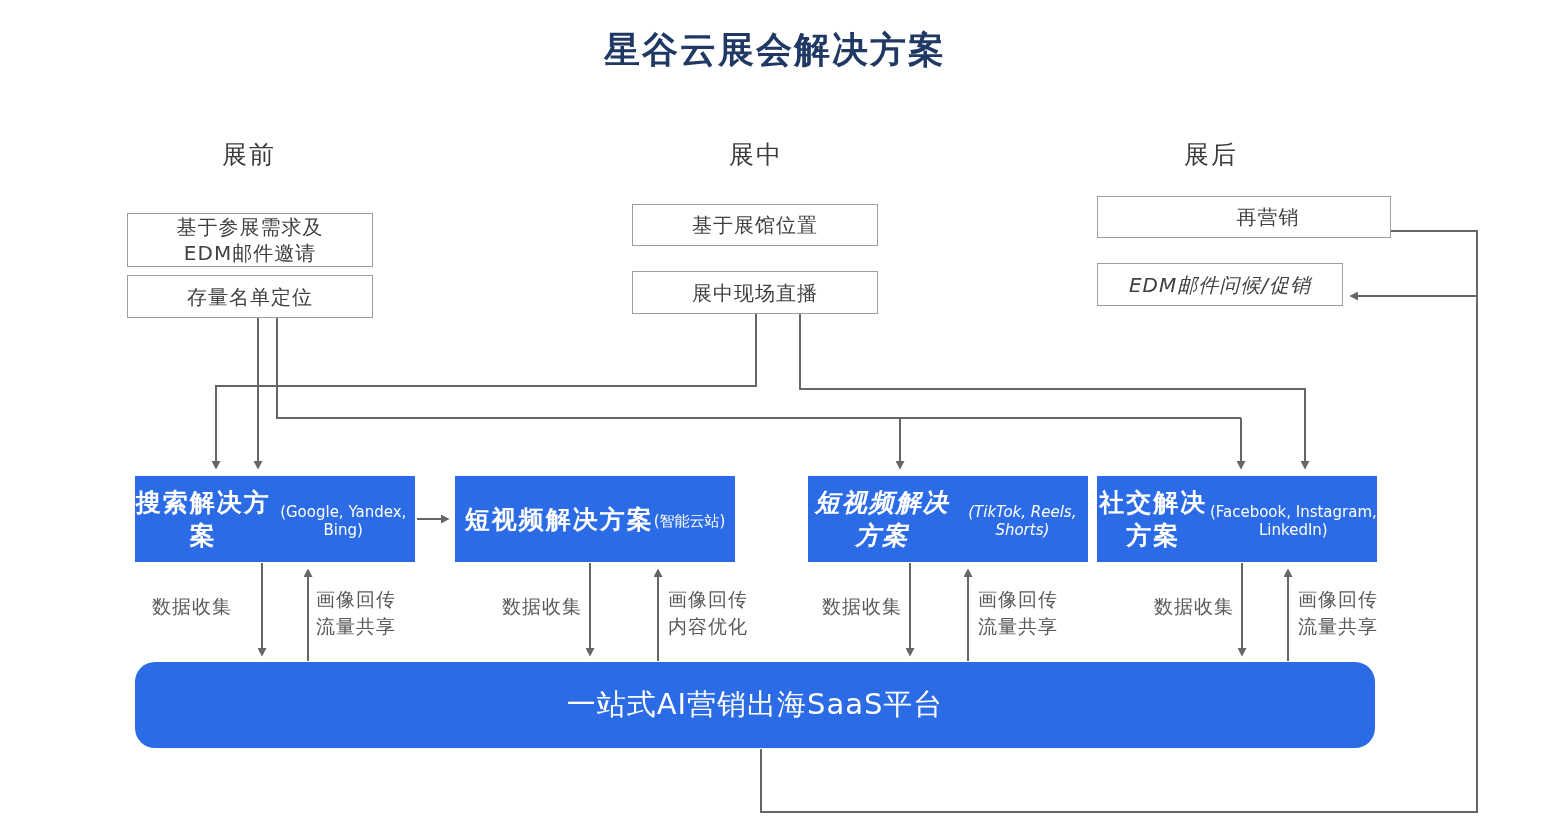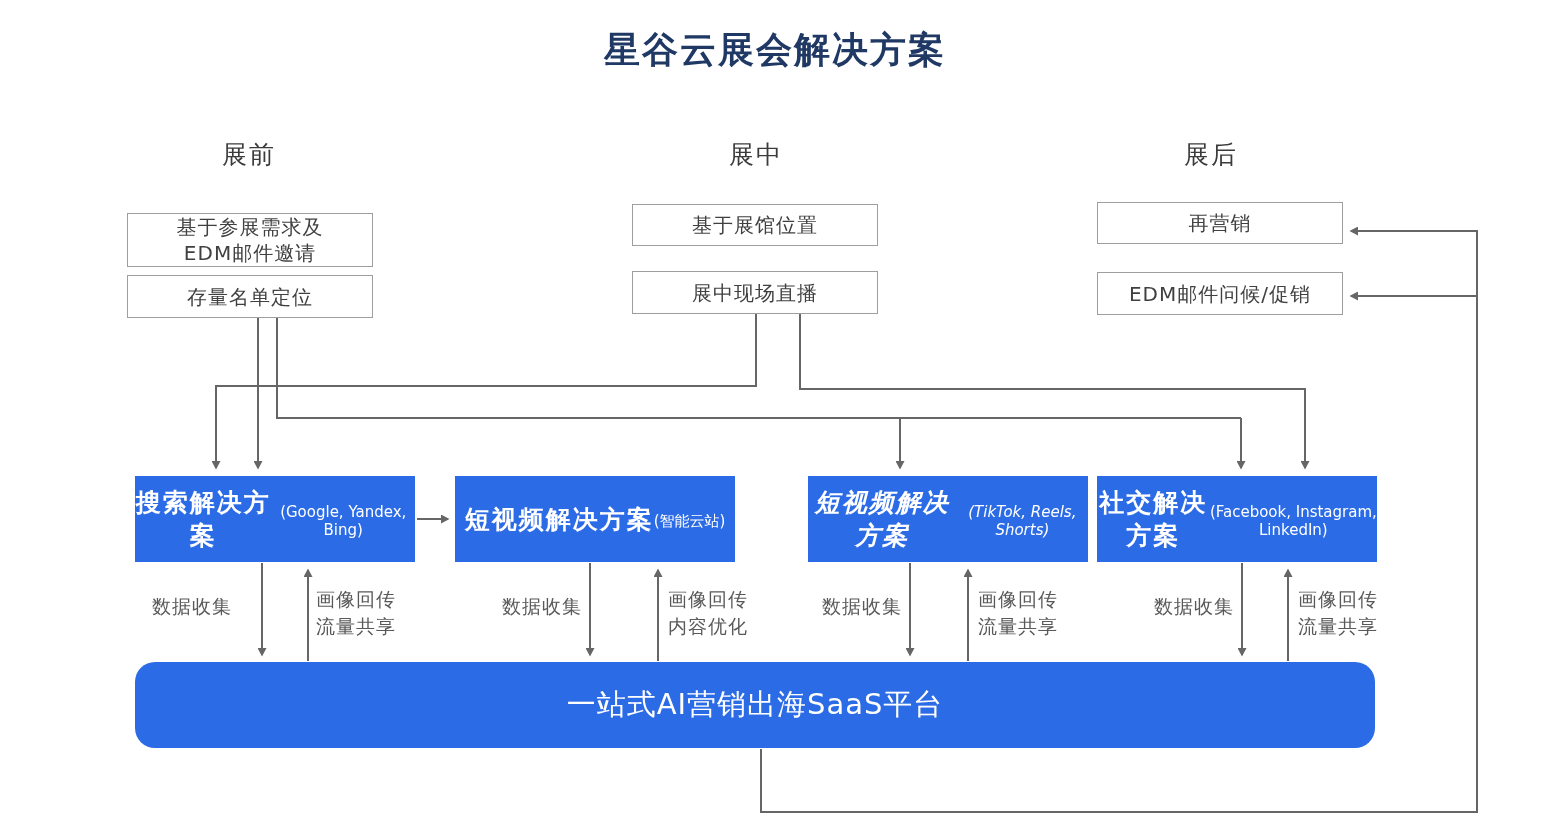--- a/index.html
+++ b/index.html
@@ -83,22 +83,22 @@
   </g>
 </svg>
 
 <div class="wbox" style="left:127px;top:213px;width:244px;height:52px;">基于参展需求及
 EDM邮件邀请</div>
 <div class="wbox" style="left:127px;top:275px;width:244px;height:41px;">存量名单定位</div>
 
 <div class="wbox" style="left:632px;top:204px;width:244px;height:40px;">基于展馆位置</div>
 <div class="wbox" style="left:632px;top:271px;width:244px;height:41px;">展中现场直播</div>
 
-<div class="wbox" style="left:1097px;top:202px;width:244px;height:40px;">再营销</div>
-<div class="wbox" style="left:1097px;top:272px;width:244px;height:41px;">EDM邮件问候/促销</div>
+<div class="wbox" style="left:1097px;top:196px;width:244px;height:40px;padding-left:48px;">再营销</div>
+<div class="wbox" style="left:1097px;top:263px;width:244px;height:41px;font-style:italic;">EDM邮件问候/促销</div>
 
 <div class="bluebox" style="left:135px;">
   <div class="t">搜索解决方案</div>
   <div class="s">(Google, Yandex, Bing)</div>
 </div>
 <div class="bluebox" style="left:455px;">
   <div class="t">短视频解决方案</div>
   <div class="s">(智能云站)</div>
 </div>
 <div class="bluebox" style="left:808px;font-style:italic;">

